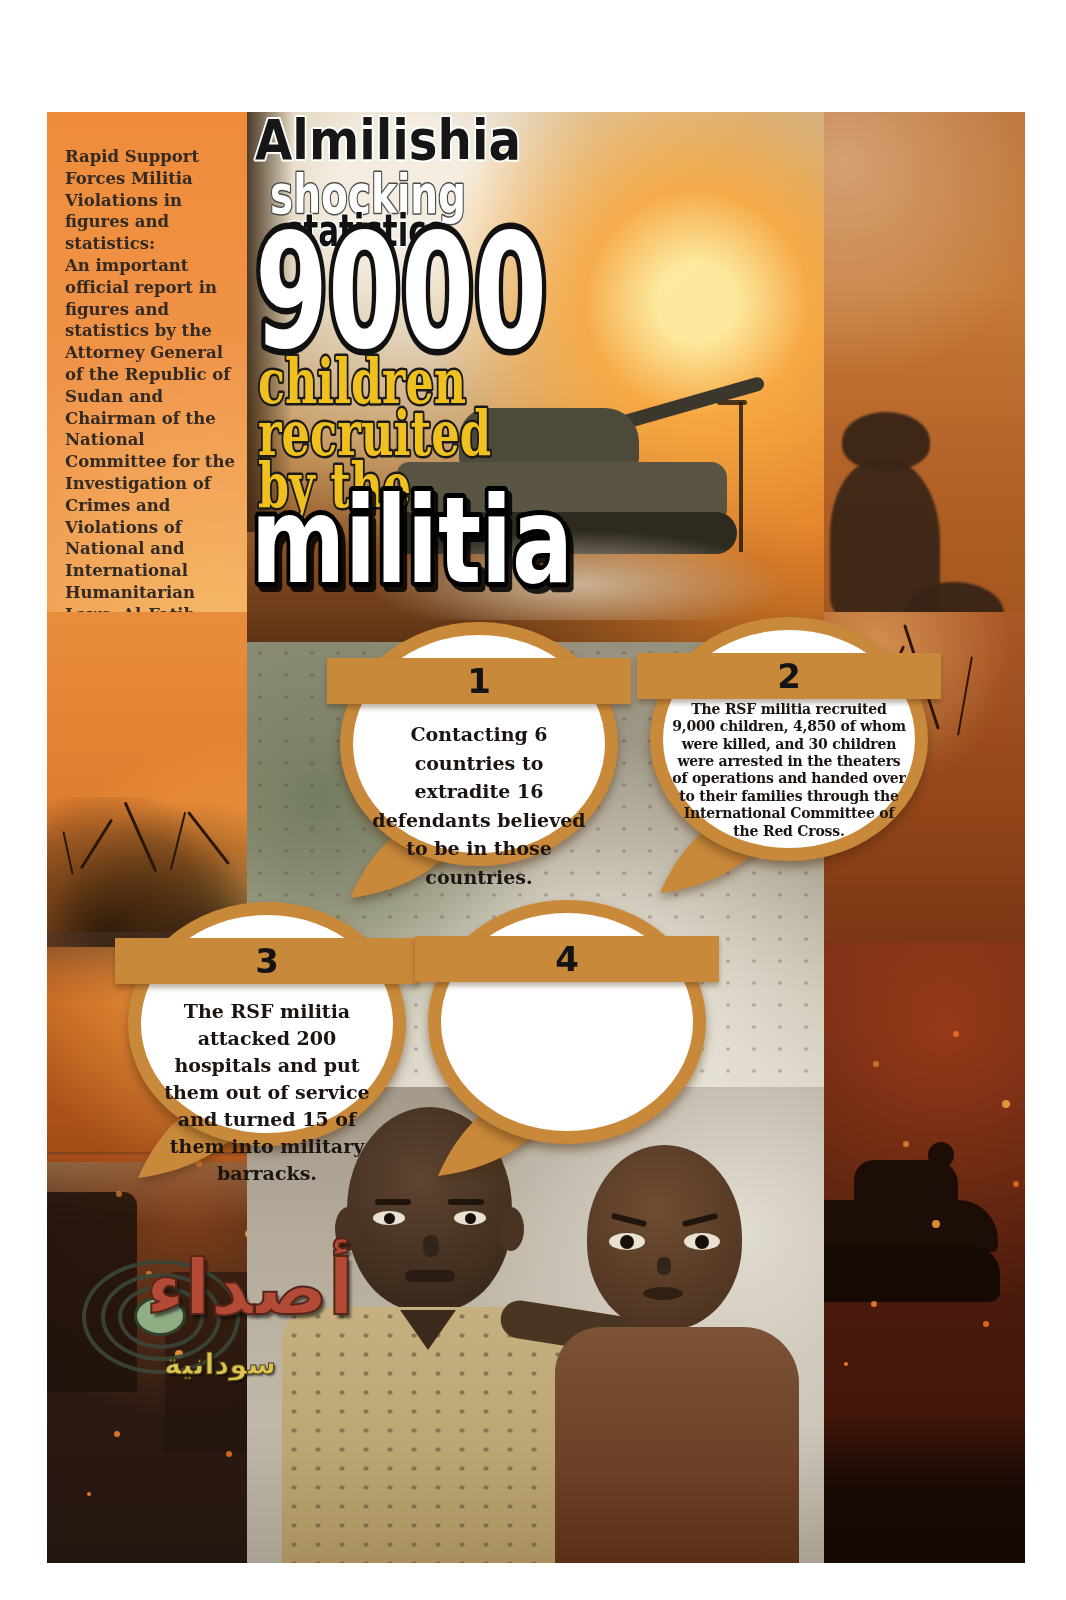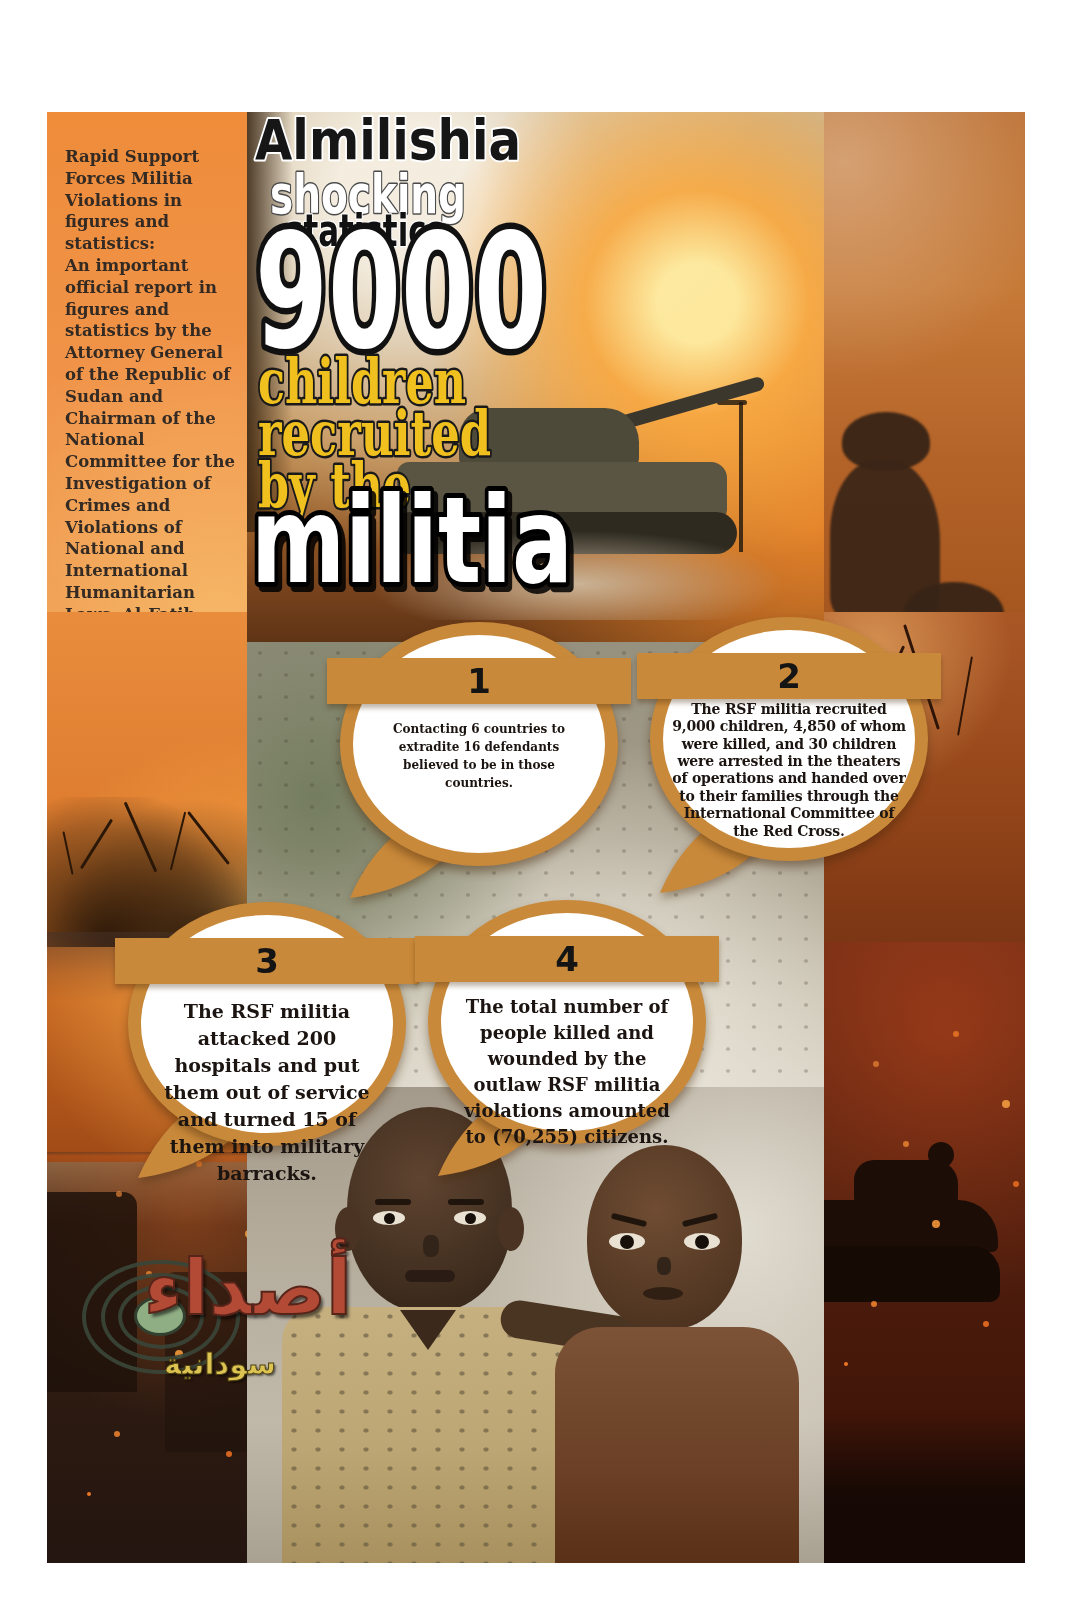--- a/index.html
+++ b/index.html
@@ -113,38 +113,38 @@
   .t-militia{filter:drop-shadow(4px 5px 0 rgba(0,0,0,.85));}
 
   
   .bubble{position:absolute;width:278px;height:244px;z-index:5;}
   .b-ring{position:absolute;inset:0;border-radius:50%;background:#ffffff;border:13px solid #c9893a;
     box-shadow:0 6px 10px rgba(70,40,10,.45);z-index:1;}
   .b-band{position:absolute;left:-13px;right:-13px;top:36px;height:46px;background:#c9893a;z-index:2;
     display:flex;align-items:center;justify-content:center;box-shadow:0 4px 5px rgba(70,40,10,.35);}
   .b-num{font:900 34px/1 "DejaVu Sans", sans-serif;color:#141414;}
   .b-text{position:absolute;z-index:3;text-align:center;color:#1b1410;font-family:"DejaVu Serif", serif;font-weight:bold;}
-  .b1 .b-text{top:98px;left:30px;right:30px;font-size:12px;line-height:1.5;}
+  .b1 .b-text{top:98px;left:30px;right:30px;font-size:19px;line-height:1.5;}
   .b2 .b-text{top:84px;left:20px;right:20px;font-size:14px;line-height:1.24;letter-spacing:-.2px;}
   .b3 .b-text{top:96px;left:28px;right:28px;font-size:19px;line-height:1.42;}
   .b4 .b-text{top:94px;left:26px;right:26px;font-size:18px;line-height:1.45;}
   .b-tail{position:absolute;left:6px;bottom:-36px;width:122px;height:96px;z-index:0;
     filter:drop-shadow(0 5px 4px rgba(70,40,10,.4));}
 
   
   .logo{position:absolute;left:25px;top:1148px;width:280px;height:125px;z-index:6;}
   .ring{position:absolute;border:4px solid rgba(58,70,56,.9);border-radius:50%;}
   .r1{left:10px;top:0;width:150px;height:106px;}
   .r2{left:29px;top:13px;width:112px;height:80px;}
   .r3{left:46px;top:25px;width:78px;height:56px;}
   .r-core{position:absolute;left:62px;top:36px;width:46px;height:34px;border-radius:50%;
     background:#8fae84;border:3px solid rgba(40,52,38,.9);}
-  .logo-main{position:absolute;left:42px;top:-14px;width:240px;direction:rtl;text-align:center;
+  .logo-main{position:absolute;left:42px;top:-14px;width:240px;direction:rtl;text-align:right;
     font:bold 76px/1.1 "DejaVu Sans", sans-serif;color:#b34a36;
-    -webkit-text-stroke:2px #57241a;text-shadow:3px 4px 3px rgba(0,0,0,.55);margin-left:14px;}
+    -webkit-text-stroke:2px #57241a;text-shadow:3px 4px 3px rgba(0,0,0,.55);}
   .logo-sub{position:absolute;left:58px;top:80px;width:180px;direction:rtl;text-align:center;
     font:bold 29px/1.1 "DejaVu Sans", sans-serif;color:#ddc352;
     -webkit-text-stroke:1px #4d4012;text-shadow:2px 2px 2px rgba(0,0,0,.5);margin-top:9px;}
 </style>
 </head>
 <body>
 
 <div class="page">
   <div class="poster">
 
@@ -295,21 +295,20 @@
     </div>
 
     <div class="bubble b4" style="left:381px;top:788px;">
       <svg class="b-tail" viewBox="0 0 122 96">
           <path d="M4,92 C16,64 36,32 76,10 L110,40 C86,68 50,86 4,92 Z" fill="#c9893a"></path>
         </svg>
       <div class="b-ring"></div>
       <div class="b-band">
           <span class="b-num">4</span>
         </div>
-      <div class="b-text">The total number of people killed and wounded by the outlaw RSF militia violations amounted to (70,255) citizens.</div>
     </div>
 
     <div class="logo">
       <div class="ring r1"></div>
       <div class="ring r2"></div>
       <div class="ring r3"></div>
       <div class="r-core"></div>
       <div class="logo-main">أصداء</div>
       <div class="logo-sub">سودانية</div>
     </div>

